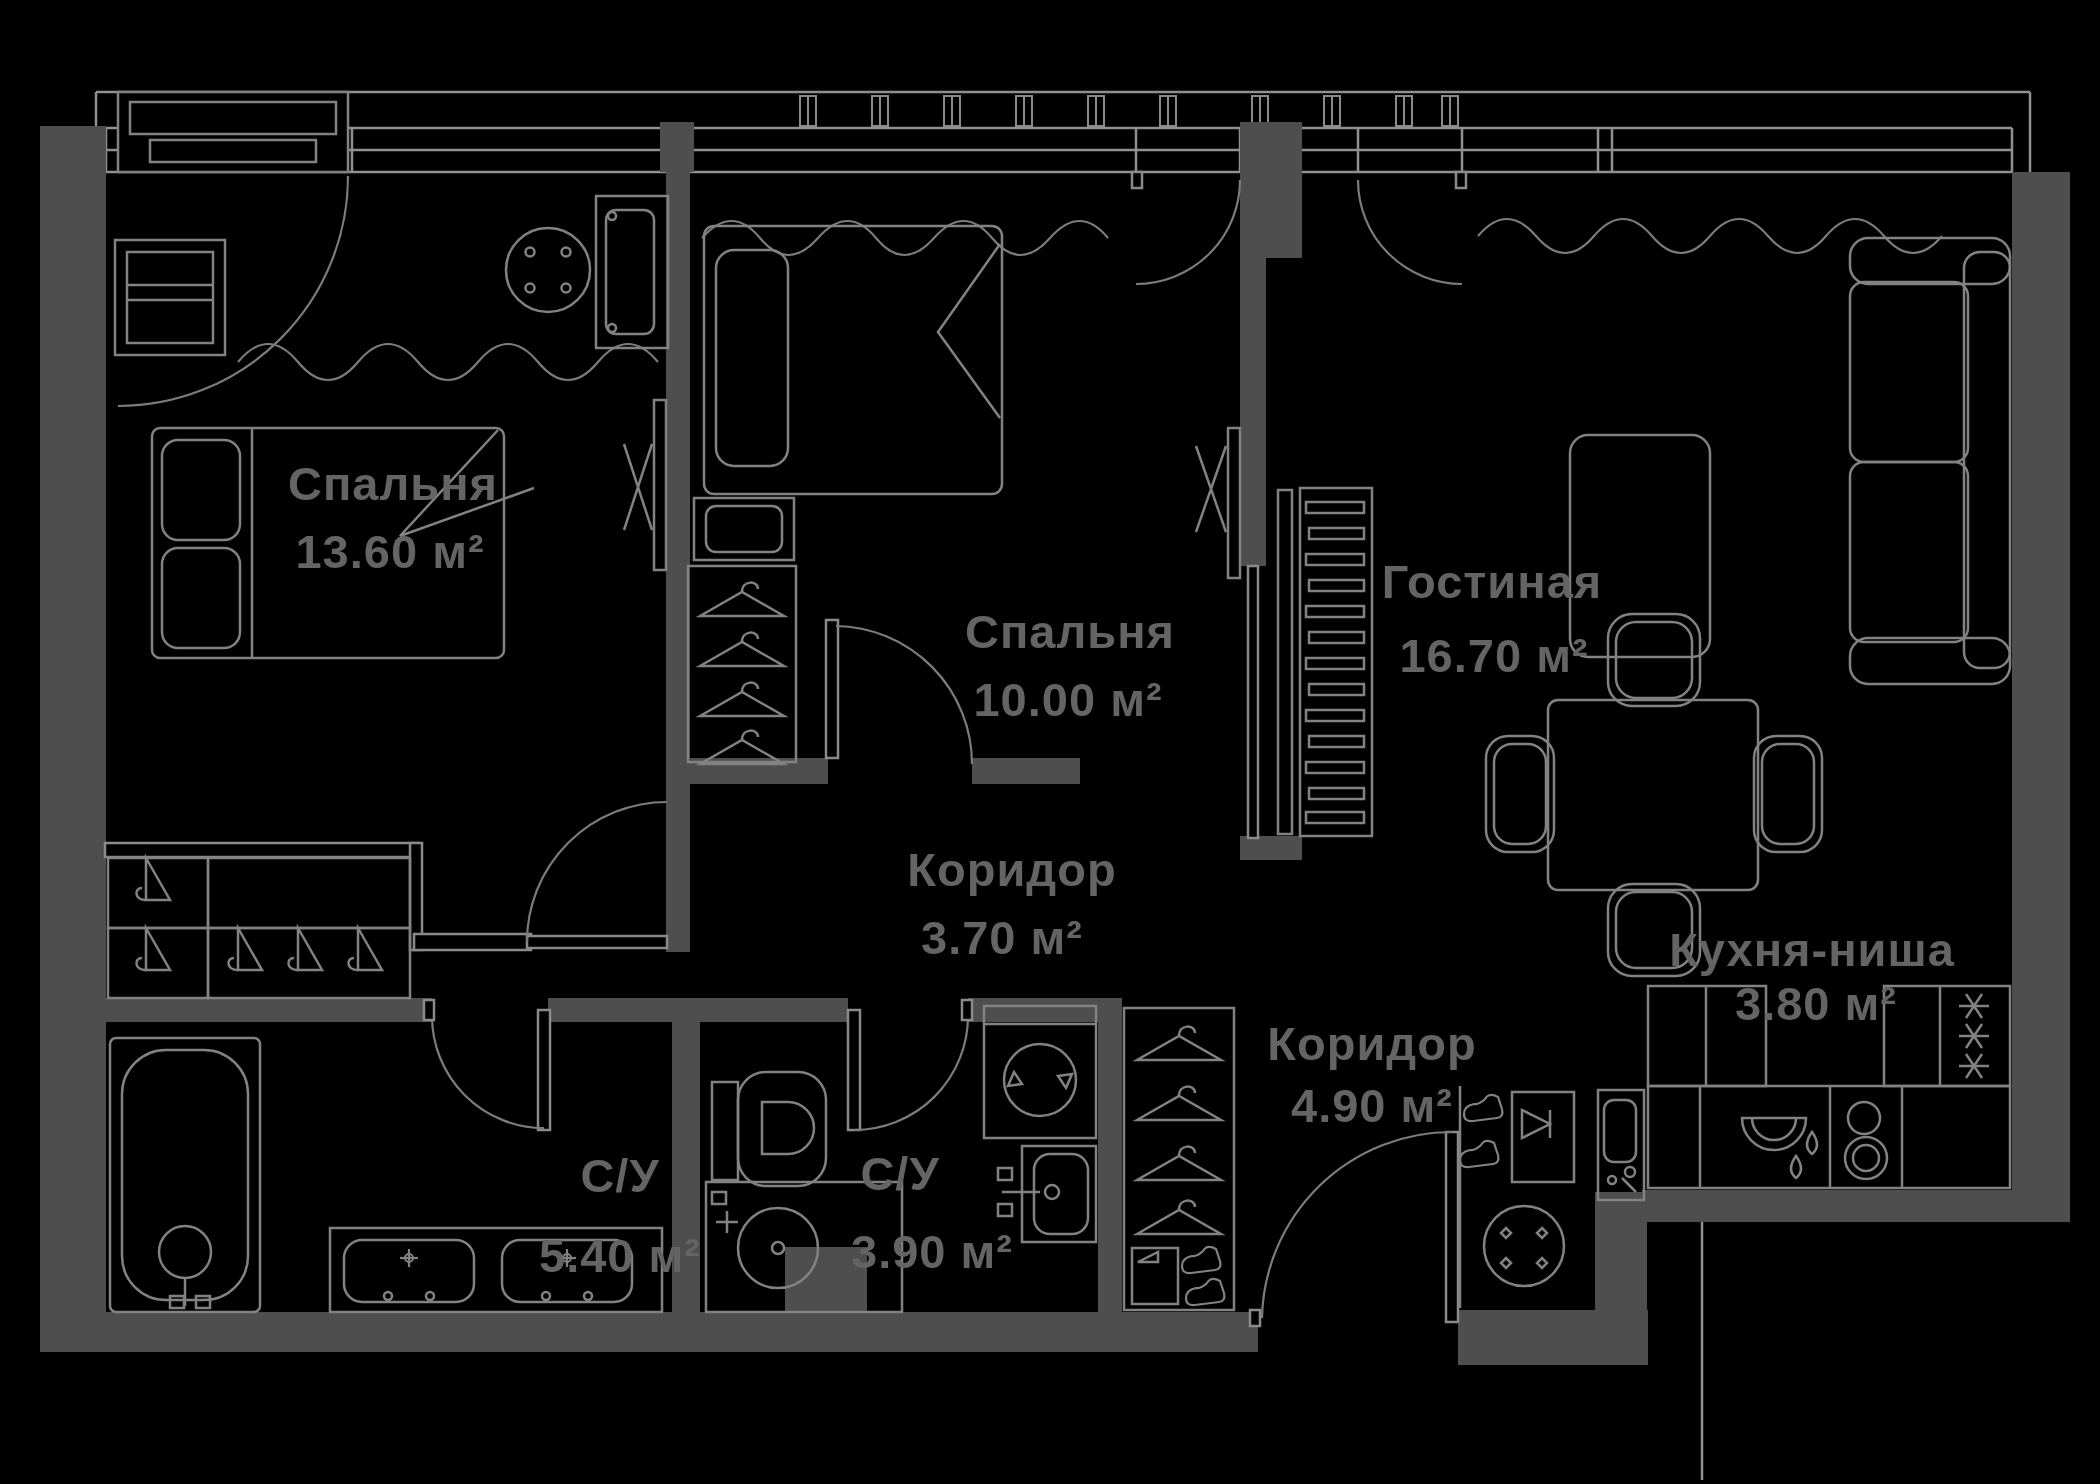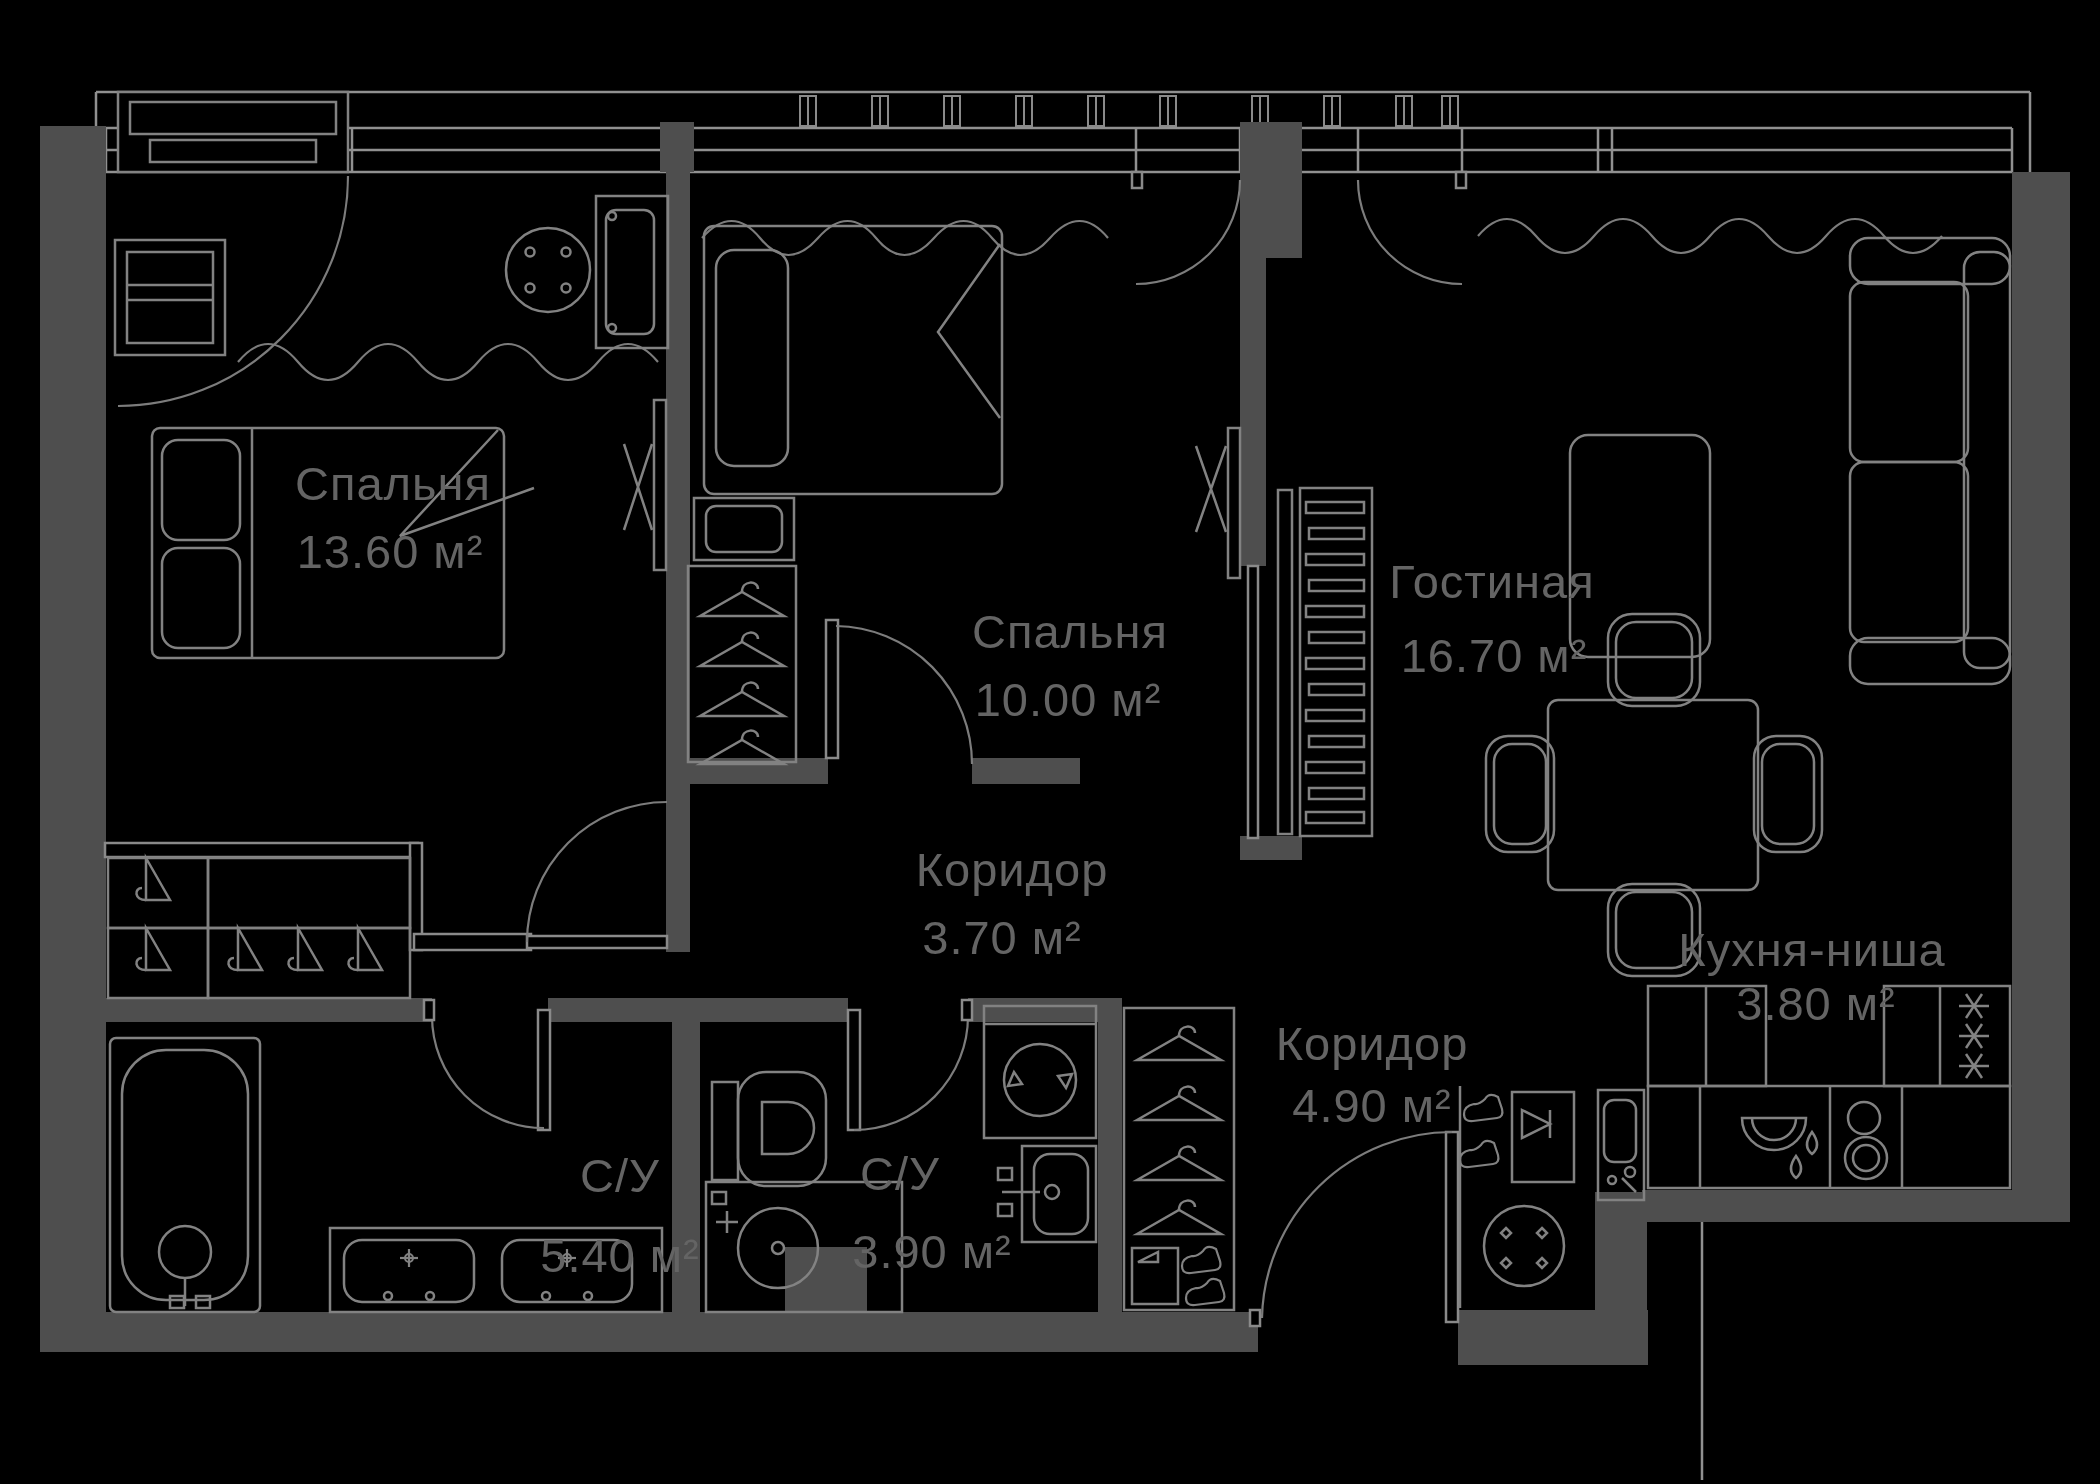--- a/index.html
+++ b/index.html
@@ -1,17 +1,17 @@
 <!DOCTYPE html>
 <html><head>
 <meta charset="utf-8">
 <style>
   html,body{margin:0;padding:0;background:#000;}
   .stage{position:relative;width:2100px;height:1484px;background:#000;overflow:hidden;
-         font-family:"Liberation Sans", sans-serif;}
+         font-family:"Liberation Sans", sans-serif;font-weight:bold;}
   svg{display:block}
   text{font-family:"Liberation Sans","DejaVu Sans",sans-serif;fill:#646464;
        font-size:47px;letter-spacing:1px;}
   .walls rect{fill:#4e4e4e;stroke:none}
   .thinwall{fill:#000;stroke:#8a8a8a;stroke-width:2.5}
   .f{fill:none;stroke:#828282;stroke-width:2.5}
   .f2{fill:#000;stroke:#828282;stroke-width:2.5}
   .w{fill:none;stroke:#909090;stroke-width:2.5}
   .arc{fill:none;stroke:#7c7c7c;stroke-width:2.2}
 </style>

